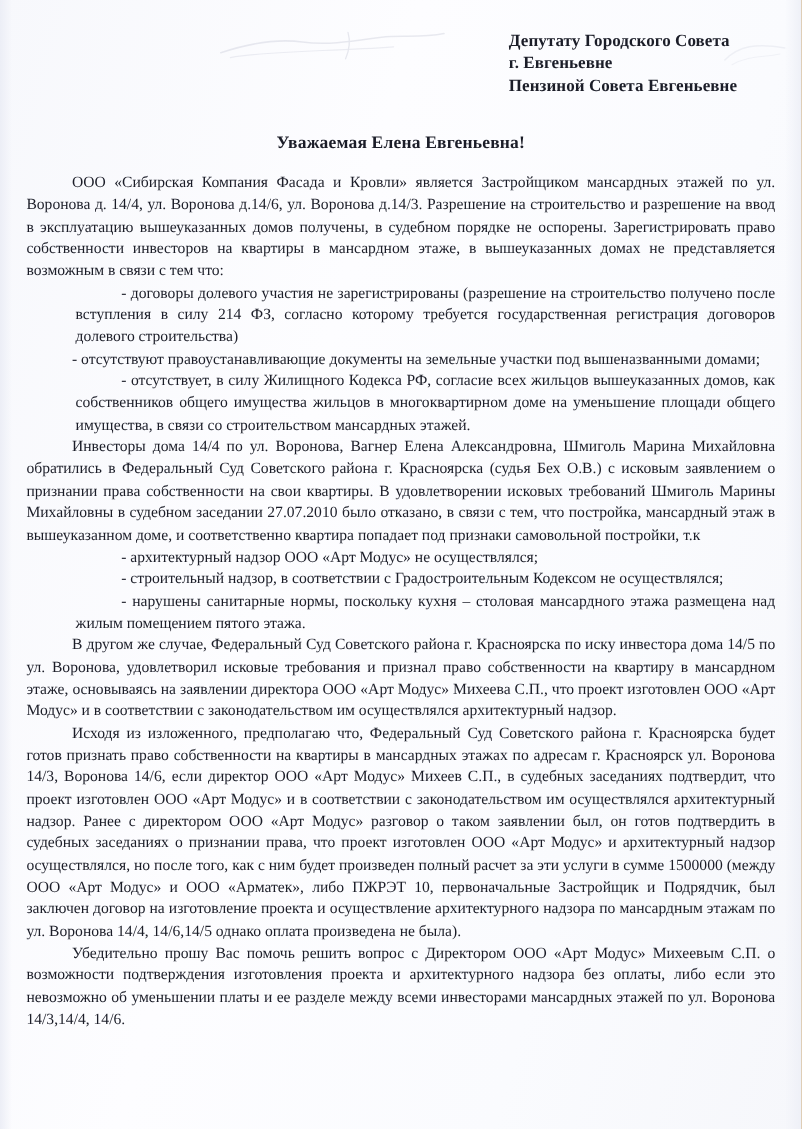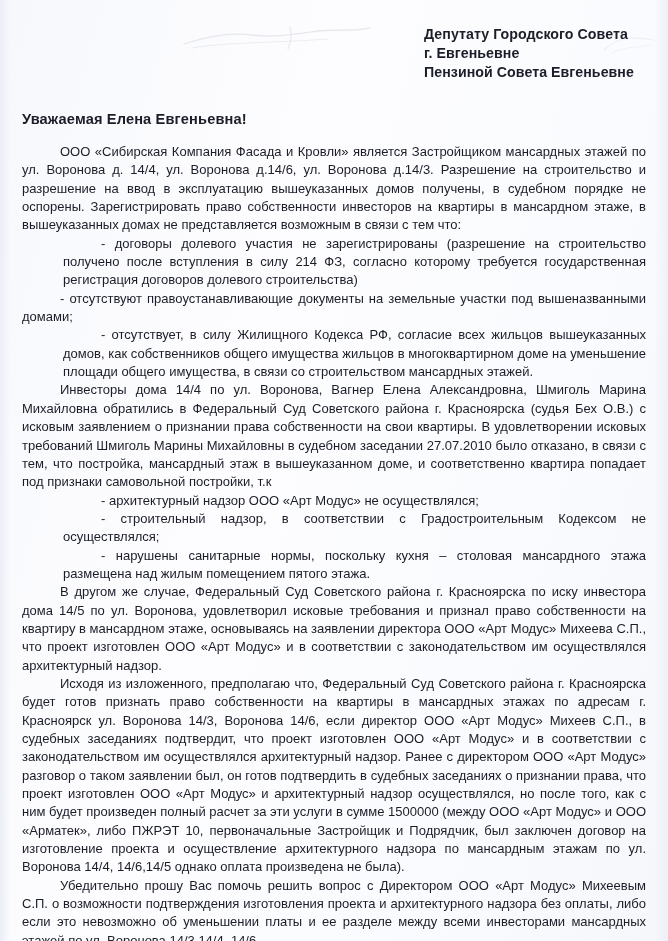--- a/index.html
+++ b/index.html
@@ -7,21 +7,21 @@
     margin: 0;
     padding: 0;
     background: #ffffff;
   }
   .page {
     position: relative;
     width: 668px;
     height: 941px;
     background: #a16207;
     overflow: hidden;
-    font-family: Liberation Sans, sans-serif;
+    font-family: Liberation Serif, serif;
     color: #1b1d28;
   }
   
   .paper-tint {
     position: absolute;
     inset: 0;
     background:
       linear-gradient(105deg, #f7f8fc 0%, #fdfdff 38%, #fafbfe 72%, #f6f7fb 100%);
     pointer-events: none;
   }
@@ -80,21 +80,21 @@
     letter-spacing: 0.05px;
   }
   .addressee div { white-space: nowrap; }
 
   
   .salutation {
     position: absolute;
     left: 0;
     top: 111px;
     width: 624px;
-    text-align: left;
+    text-align: center;
     font-weight: bold;
     font-size: 14.6px;
     letter-spacing: 0.15px;
   }
 
   
   .body {
     position: absolute;
     left: 0;
     top: 143px;

